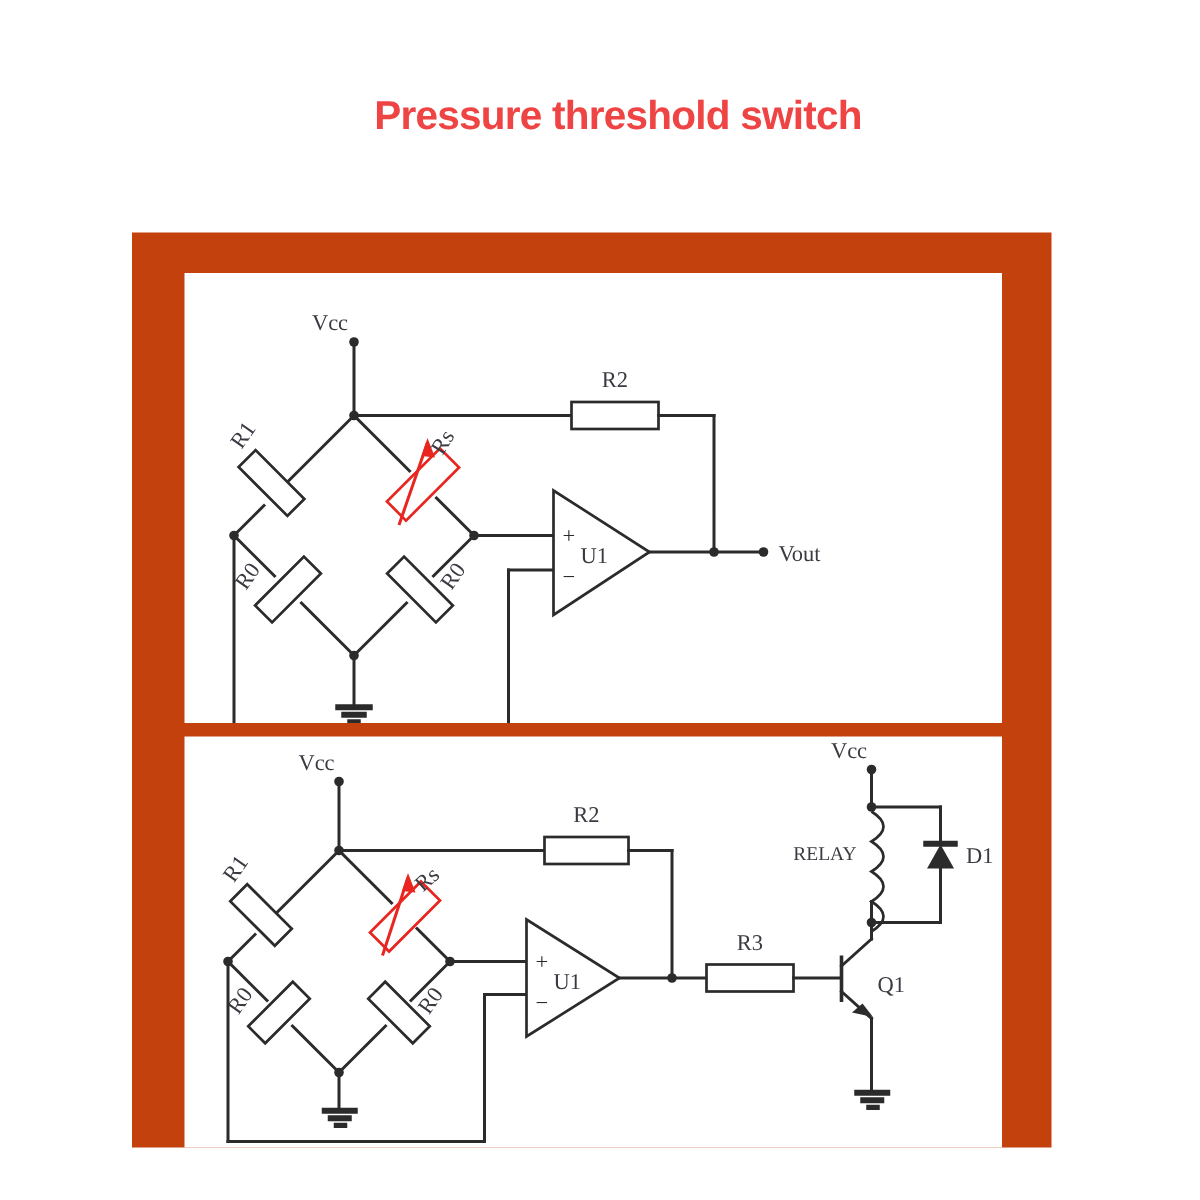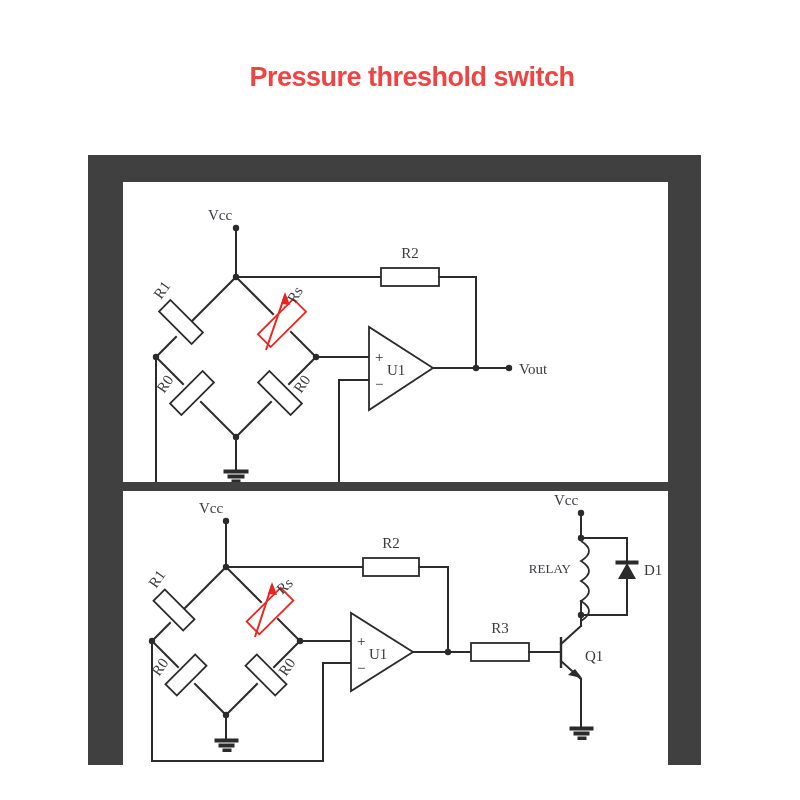--- a/index.html
+++ b/index.html
@@ -27,21 +27,21 @@
     letter-spacing: -0.5px;
     color: #ef4444;
     white-space: nowrap;
   }
   #figure-frame {
     position: absolute;
     left: 88px;
     top: 155px;
     width: 613px;
     height: 610px;
-    background: #404040;
+    background: #c2410c;
     box-sizing: border-box;
   }
   .panel {
     position: absolute;
     background: #ffffff;
     overflow: hidden;
   }
   #panel-top {
     left: 35px;
     top: 27px;

